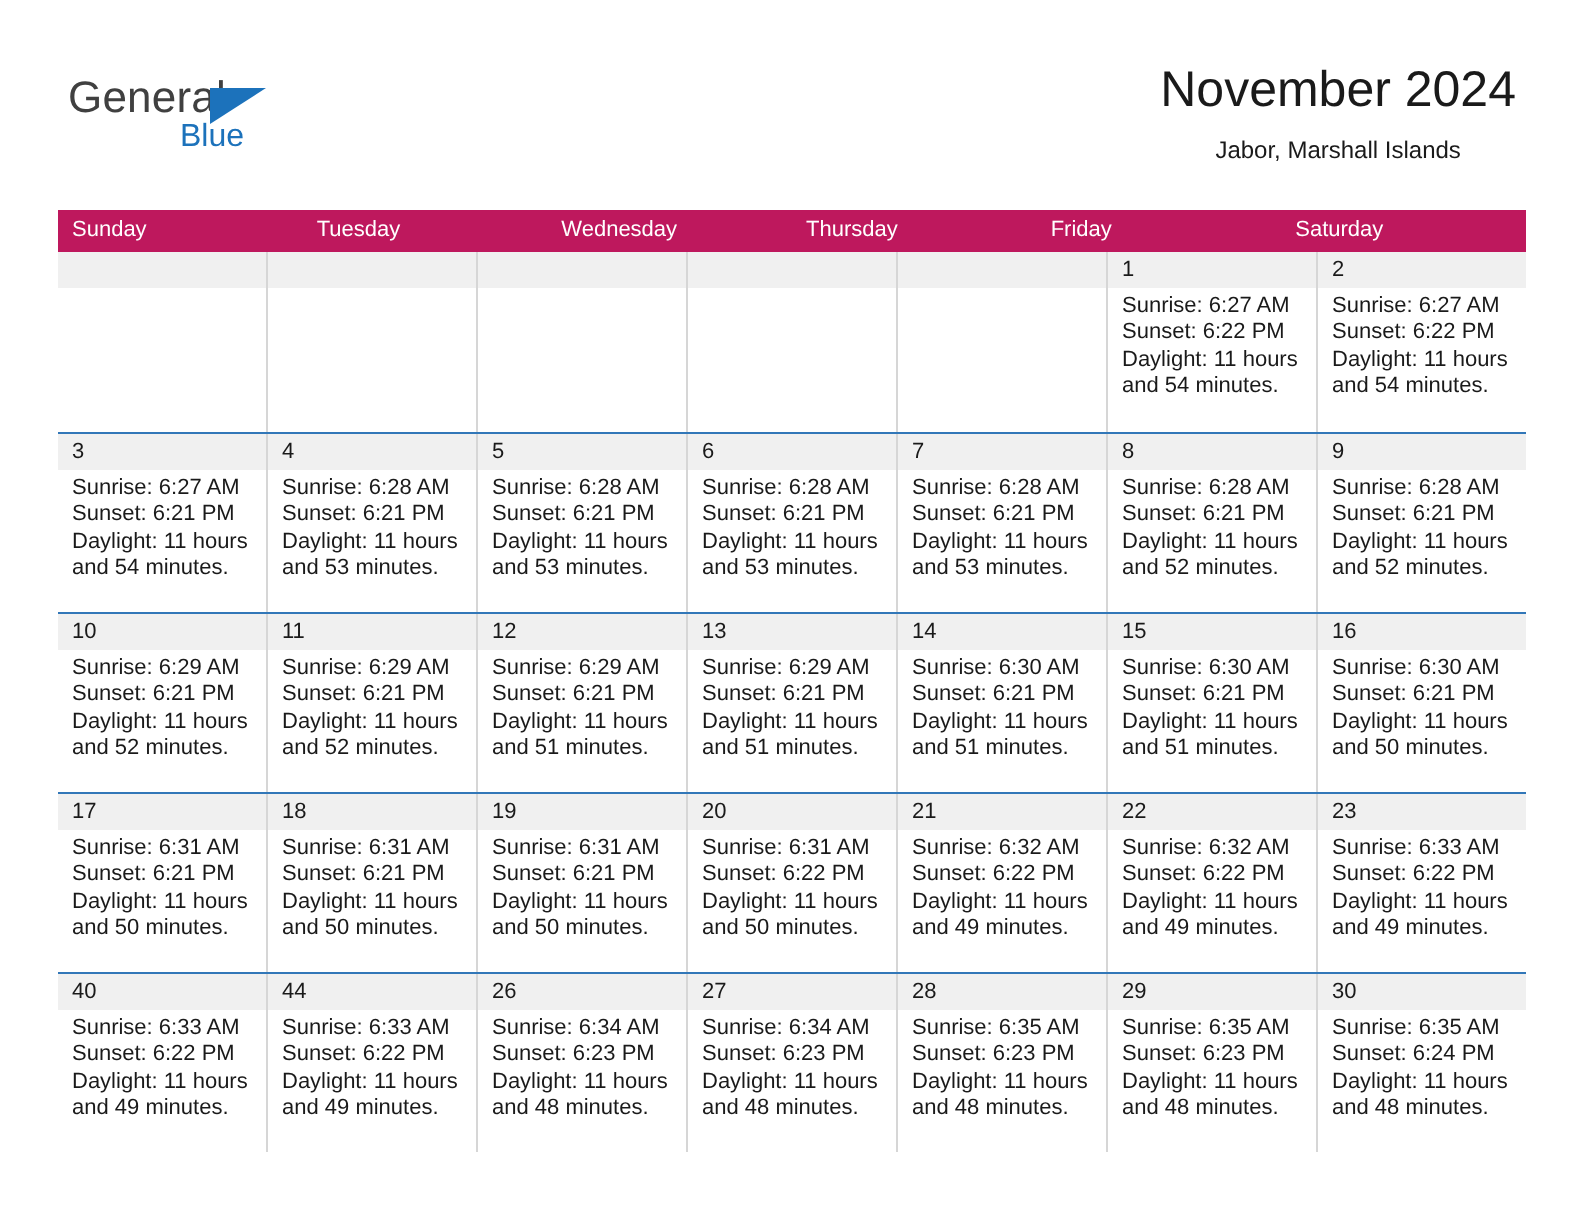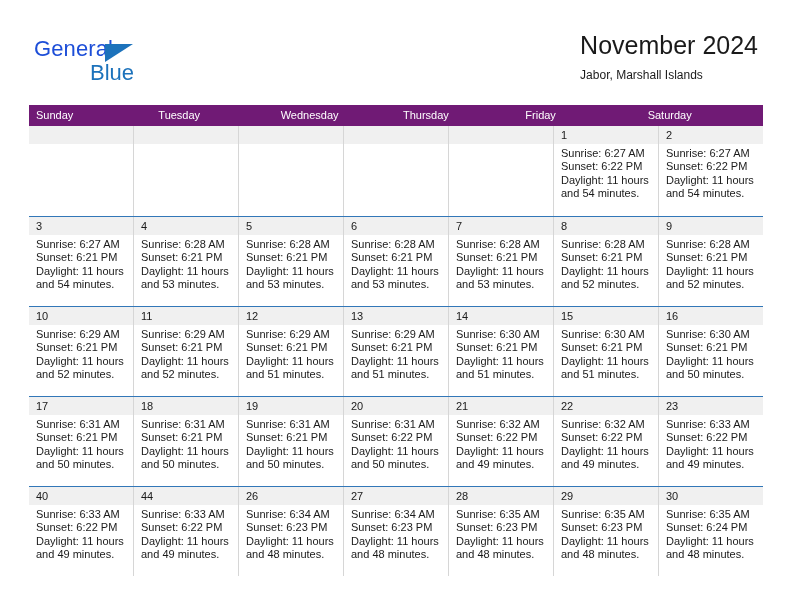--- a/index.html
+++ b/index.html
@@ -35,45 +35,45 @@
     top: 36px;
     width: 200px;
     height: 56px;
   }
   .logo-general {
     position: absolute;
     left: 0;
     top: 0;
     font-size: 22px;
     letter-spacing: 0.1px;
-    color: #1d4ed8;
+    color: #404040;
     font-family: "Liberation Sans", sans-serif;
   }
   .logo-tri {
     position: absolute;
     left: 71px;
     top: 8px;
     width: 0;
     height: 0;
     border-left: 28px solid #1c72bb;
     border-bottom: 18px solid transparent;
   }
   .logo-blue {
     position: absolute;
     left: 56px;
     top: 24px;
-    font-size: 22px;
+    font-size: 16px;
     color: #1c72bb;
     font-family: "Liberation Sans", sans-serif;
   }
   .title-block {
     position: absolute;
     right: 34px;
     top: 30px;
-    text-align: left;
+    text-align: center;
   }
   .cal-title {
     font-size: 25px;
     color: #1a1a1a;
     line-height: 30px;
     white-space: nowrap;
   }
   .cal-subtitle {
     margin-top: 7px;
     font-size: 12px;
@@ -84,21 +84,21 @@
 
   
   .calendar {
     position: absolute;
     left: 29px;
     top: 105px;
     width: 734px;
   }
   .weekday-row {
     display: flex;
-    background: #701a75;
+    background: #be185d;
     height: 21px;
   }
   .weekday {
     flex: 1 1 0;
     color: #ffffff;
     font-size: 11px;
     line-height: 21px;
     padding-left: 7px;
     box-sizing: border-box;
     white-space: nowrap;

